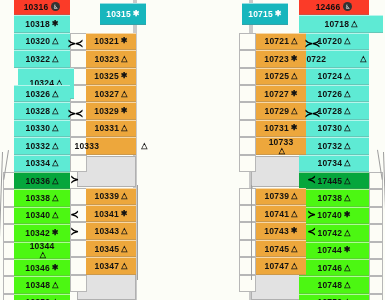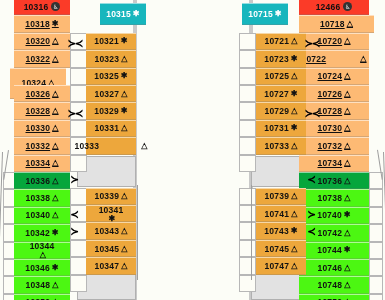--- a/index.html
+++ b/index.html
@@ -20,21 +20,21 @@
     color:#111;
     letter-spacing:.2px;
     white-space:nowrap;
     border-top:1px solid rgba(255,255,255,.55);
     border-bottom:1px solid rgba(120,120,120,.30);
   }
   .cabin .num{display:inline-block;}
   .cabin .sym{display:inline-block;margin-left:2px;font-size:8px;line-height:1;}
 
   
-  .c-red    {background:#fdba74;text-decoration:underline;}
+  .c-red    {background:#5eead4;}
   .c-redhot {background:#fb3b28;}
   .c-orange {background:#eda73c;}
   .c-teal   {background:#17b6bd;color:#fff;}
   .c-green  {background:#4cf712;}
   .c-dgreen {background:#06a63c;}
 
   .balcony{
     position:absolute;box-sizing:border-box;
     background:#fdfdf6;
     border:1px solid #b7b7b7;
@@ -142,21 +142,21 @@
       <span class="sym">✱</span>
     </div>
     <div class="cabin c-red" style="left: 14px; top: 32.8px; width: 56px; height: 17.4px;">
       <span class="num">10320</span>
       <span class="sym">△</span>
     </div>
     <div class="cabin c-red" style="left: 14px; top: 50.2px; width: 56px; height: 17.4px;">
       <span class="num">10322</span>
       <span class="sym">△</span>
     </div>
-    <div class="cabin c-red" style="left: 10px; top: 67.6px; width: 56px; height: 31px; justify-content: center;">
+    <div class="cabin c-red" style="left: 18px; top: 67.6px; width: 56px; height: 31px; justify-content: center;">
       <span class="num">10324</span>
       <span class="sym">△</span>
     </div>
     <div class="cabin c-red" style="left: 14px; top: 85px; width: 56px; height: 17.4px;">
       <span class="num">10326</span>
       <span class="sym">△</span>
     </div>
     <div class="cabin c-red" style="left: 14px; top: 102.4px; width: 56px; height: 17.4px;">
       <span class="num">10328</span>
       <span class="sym">△</span>
@@ -202,21 +202,21 @@
       <span class="sym">△</span>
     </div>
     <div class="cabin c-green" style="left: 14px; top: 293.8px; width: 56px; height: 17.4px;">
       <span class="num">10350</span>
       <span class="sym">△</span>
     </div>
     <div class="cabin c-redhot" style="left: 299px; top: -2px; width: 70px; height: 17.4px;">
       <span class="num">12466</span>
       <span class="badge-round" style="position: relative; margin-left: 3px; top: 0px;">♿</span>
     </div>
-    <div class="cabin c-red" style="left: 299px; top: 15.4px; width: 75px; height: 17.4px;">
+    <div class="cabin c-red" style="left: 299px; top: 15.4px; width: 84px; height: 17.4px;">
       <span class="num">10718</span>
       <span class="sym">△</span>
     </div>
     <div class="cabin c-red" style="left: 299px; top: 32.8px; width: 70px; height: 17.4px;">
       <span class="num">10720</span>
       <span class="sym">△</span>
     </div>
     <div class="cabin c-red" style="left: 299px; top: 50.2px; width: 70px; height: 18px; gap: 32px;">
       <span class="num">10722</span>
       <span class="sym">△</span>
@@ -239,21 +239,21 @@
     </div>
     <div class="cabin c-red" style="left: 299px; top: 137.2px; width: 70px; height: 17.4px;">
       <span class="num">10732</span>
       <span class="sym">△</span>
     </div>
     <div class="cabin c-red" style="left: 299px; top: 154.6px; width: 70px; height: 17.4px;">
       <span class="num">10734</span>
       <span class="sym">△</span>
     </div>
     <div class="cabin c-dgreen" style="left: 299px; top: 172px; width: 70px; height: 17.4px;">
-      <span class="num">10736</span>
+      <span class="num">17445</span>
       <span class="sym">△</span>
     </div>
     <div class="cabin c-green" style="left: 299px; top: 189.4px; width: 70px; height: 17.4px;">
       <span class="num">10738</span>
       <span class="sym">△</span>
     </div>
     <div class="cabin c-green" style="left: 299px; top: 206.8px; width: 70px; height: 17.4px;">
       <span class="num">10740</span>
       <span class="sym">✱</span>
     </div>
@@ -302,21 +302,21 @@
       <span class="sym">△</span>
     </div>
     <div class="cabin c-orange" style="left: 86px; top: 137.2px; width: 50px; height: 17.4px; gap: 40px;">
       <span class="num">10333</span>
       <span class="sym">△</span>
     </div>
     <div class="cabin c-orange" style="left: 86px; top: 187.66px; width: 50px; height: 17.4px;">
       <span class="num">10339</span>
       <span class="sym">△</span>
     </div>
-    <div class="cabin c-orange" style="left: 86px; top: 205.06px; width: 50px; height: 17.4px; flex-direction: column;">
+    <div class="cabin c-orange" style="left: 86px; top: 205.06px; width: 50px; height: 17.4px;">
       <span class="num">10341</span>
       <span class="sym">✱</span>
     </div>
     <div class="cabin c-orange" style="left: 86px; top: 222.46px; width: 50px; height: 17.4px;">
       <span class="num">10343</span>
       <span class="sym">△</span>
     </div>
     <div class="cabin c-orange" style="left: 86px; top: 239.86px; width: 50px; height: 17.4px;">
       <span class="num">10345</span>
       <span class="sym">△</span>
@@ -342,21 +342,21 @@
       <span class="sym">✱</span>
     </div>
     <div class="cabin c-orange" style="left: 256px; top: 102.4px; width: 50px; height: 17.4px;">
       <span class="num">10729</span>
       <span class="sym">△</span>
     </div>
     <div class="cabin c-orange" style="left: 256px; top: 119.8px; width: 50px; height: 17.4px;">
       <span class="num">10731</span>
       <span class="sym">✱</span>
     </div>
-    <div class="cabin c-orange" style="left: 256px; top: 137.2px; width: 50px; height: 17.4px;">
+    <div class="cabin c-orange" style="left: 256px; top: 137.2px; width: 50px; height: 17.4px; flex-direction: column;">
       <span class="num">10733</span>
       <span class="sym">△</span>
     </div>
     <div class="cabin c-orange" style="left: 256px; top: 187.66px; width: 50px; height: 17.4px;">
       <span class="num">10739</span>
       <span class="sym">△</span>
     </div>
     <div class="cabin c-orange" style="left: 256px; top: 205.06px; width: 50px; height: 17.4px;">
       <span class="num">10741</span>
       <span class="sym">△</span>

